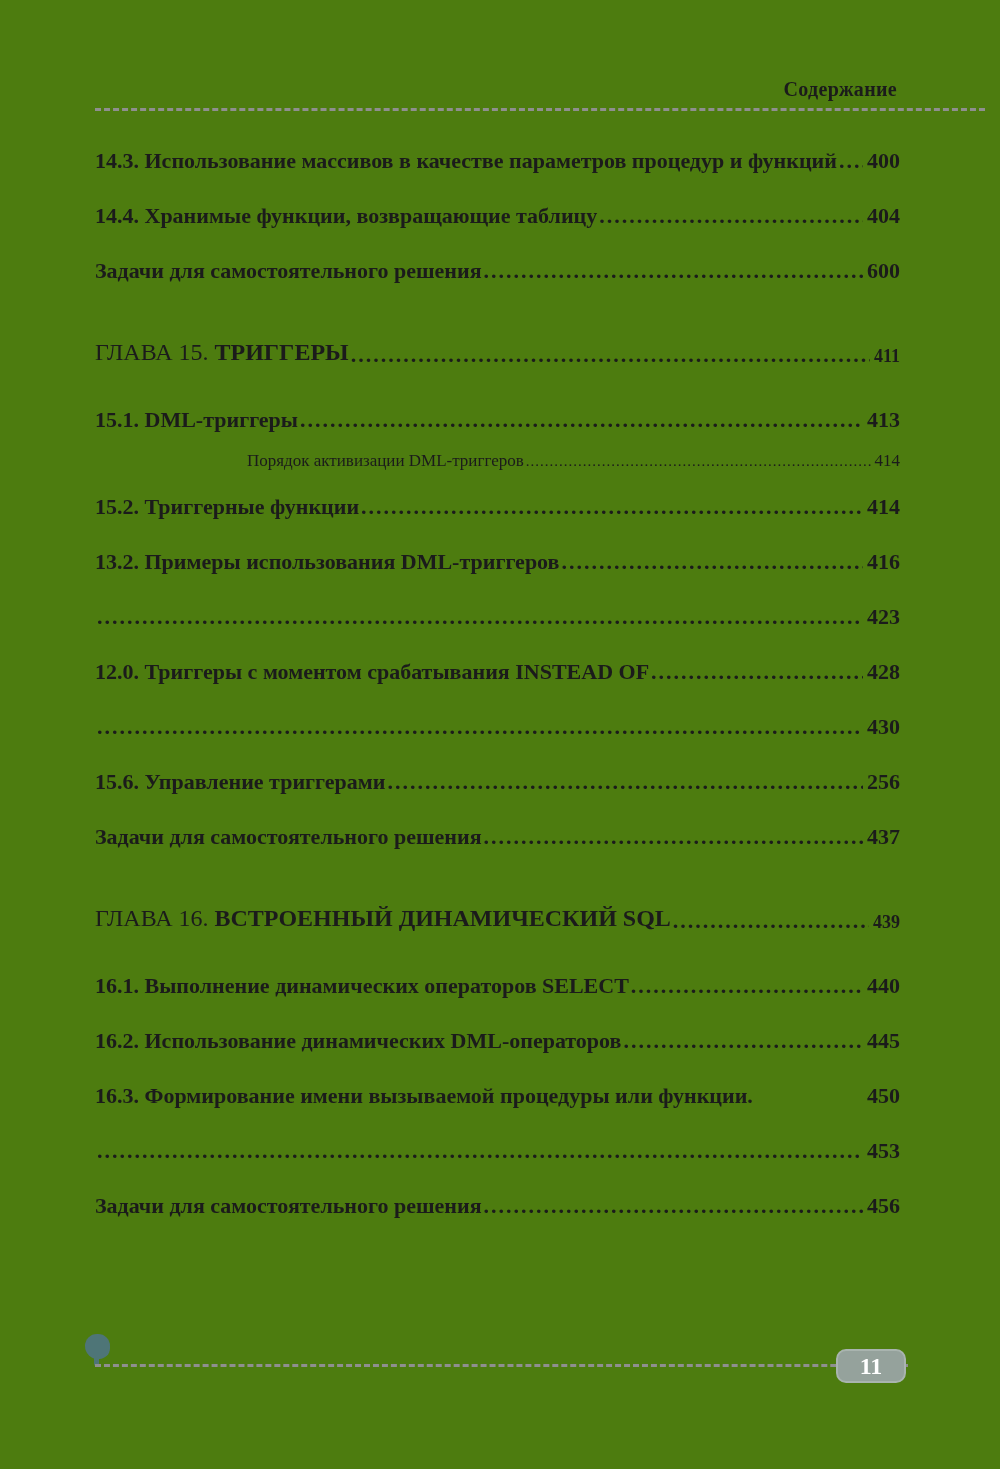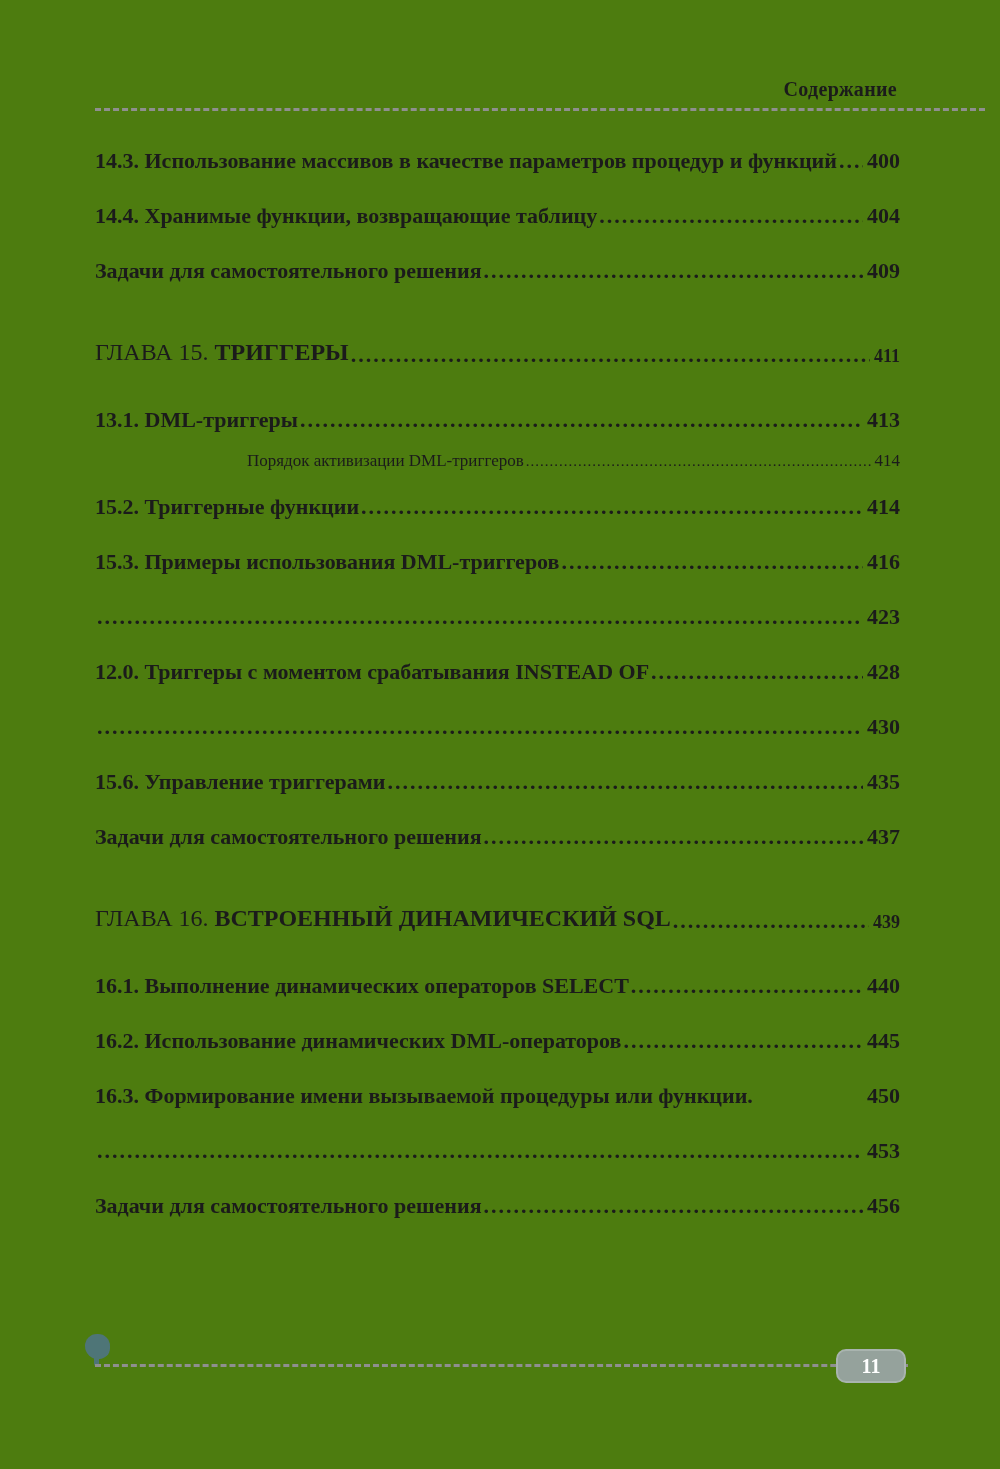--- a/index.html
+++ b/index.html
@@ -105,21 +105,21 @@
   .page-badge{
     position:absolute;
     right:94px;bottom:86px;
     width:70px;height:34px;
     border-radius:10px;
     background:var(--badge);
     border:2px solid #a9b4af;
     box-sizing:border-box;
     color:#ffffff;
     font-weight:700;
-    font-size:20px;
+    font-size:24px;
     text-align:center;
     line-height:30px;
   }
 </style>
 </head>
 <body>
 
 <div class="page">
 
   <div class="header">
@@ -137,49 +137,49 @@
 
     <div class="entry">
         <span class="label">14.4. Хранимые функции, возвращающие таблицу</span>
         <span class="dots">....................................................................................................................................................................................</span>
         <span class="pg">404</span>
       </div>
 
     <div class="entry">
         <span class="label">Задачи для самостоятельного решения</span>
         <span class="dots">....................................................................................................................................................................................</span>
-        <span class="pg">409</span>
+        <span class="pg">600</span>
       </div>
 
     <div class="entry chapter">
         <span class="label"><span class="ch-prefix">ГЛАВА 15. </span><span class="ch-title">ТРИГГЕРЫ</span></span>
         <span class="dots">....................................................................................................................................................................................</span>
         <span class="pg">411</span>
       </div>
 
     <div class="entry">
-        <span class="label">13.1. DML-триггеры</span>
+        <span class="label">15.1. DML-триггеры</span>
         <span class="dots">....................................................................................................................................................................................</span>
         <span class="pg">413</span>
       </div>
 
     <div class="entry sub">
         <span class="label">Порядок активизации DML-триггеров</span>
         <span class="dots">....................................................................................................................................................................................</span>
         <span class="pg">414</span>
       </div>
 
     <div class="entry">
         <span class="label">15.2. Триггерные функции</span>
         <span class="dots">....................................................................................................................................................................................</span>
         <span class="pg">414</span>
       </div>
 
     <div class="entry">
-        <span class="label">15.3. Примеры использования DML-триггеров</span>
+        <span class="label">13.2. Примеры использования DML-триггеров</span>
         <span class="dots">....................................................................................................................................................................................</span>
         <span class="pg">416</span>
       </div>
 
     <div class="entry">
         <span class="dots">....................................................................................................................................................................................</span>
         <span class="pg">423</span>
       </div>
 
     <div class="entry">
@@ -189,21 +189,21 @@
       </div>
 
     <div class="entry">
         <span class="dots">....................................................................................................................................................................................</span>
         <span class="pg">430</span>
       </div>
 
     <div class="entry">
         <span class="label">15.6. Управление триггерами</span>
         <span class="dots">....................................................................................................................................................................................</span>
-        <span class="pg">435</span>
+        <span class="pg">256</span>
       </div>
 
     <div class="entry">
         <span class="label">Задачи для самостоятельного решения</span>
         <span class="dots">....................................................................................................................................................................................</span>
         <span class="pg">437</span>
       </div>
 
     <div class="entry chapter">
         <span class="label"><span class="ch-prefix">ГЛАВА 16. </span><span class="ch-title">ВСТРОЕННЫЙ ДИНАМИЧЕСКИЙ SQL</span></span>

